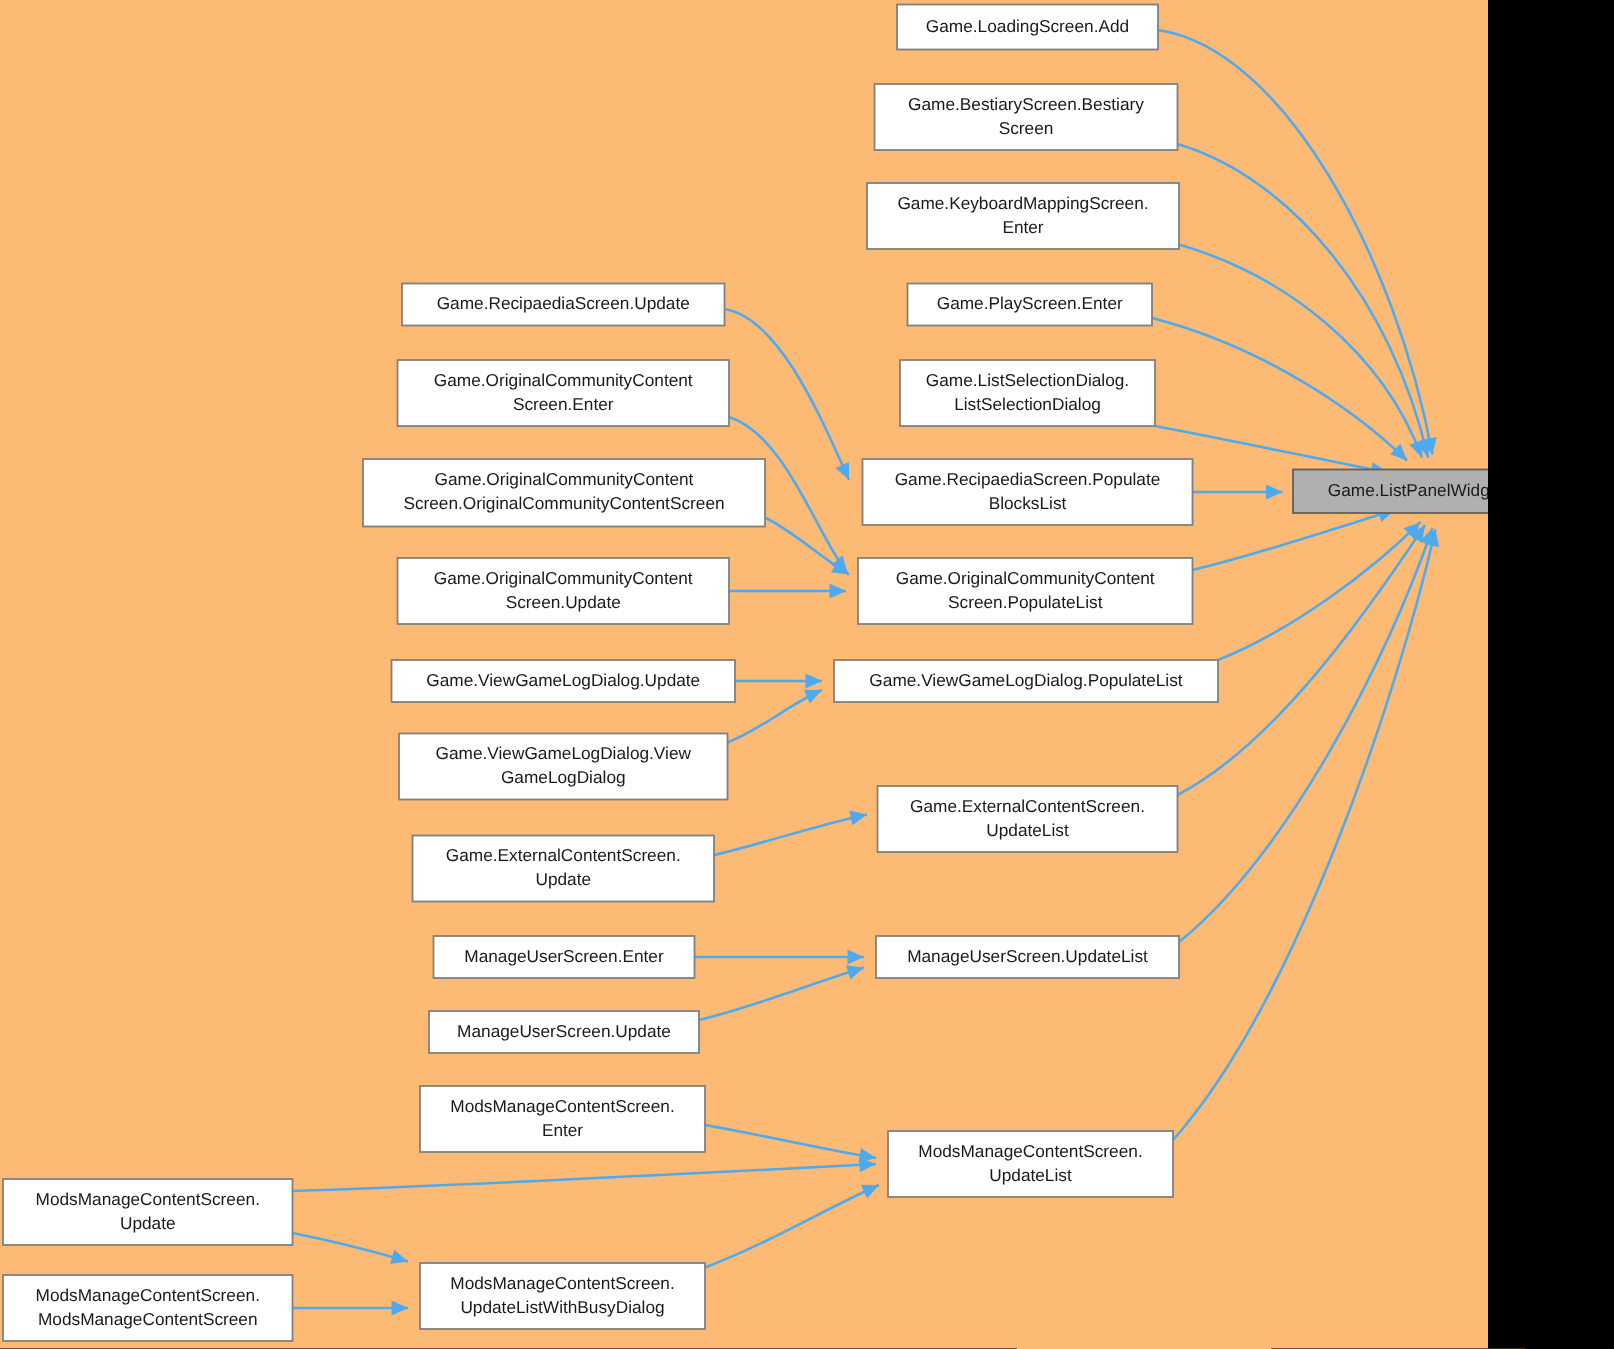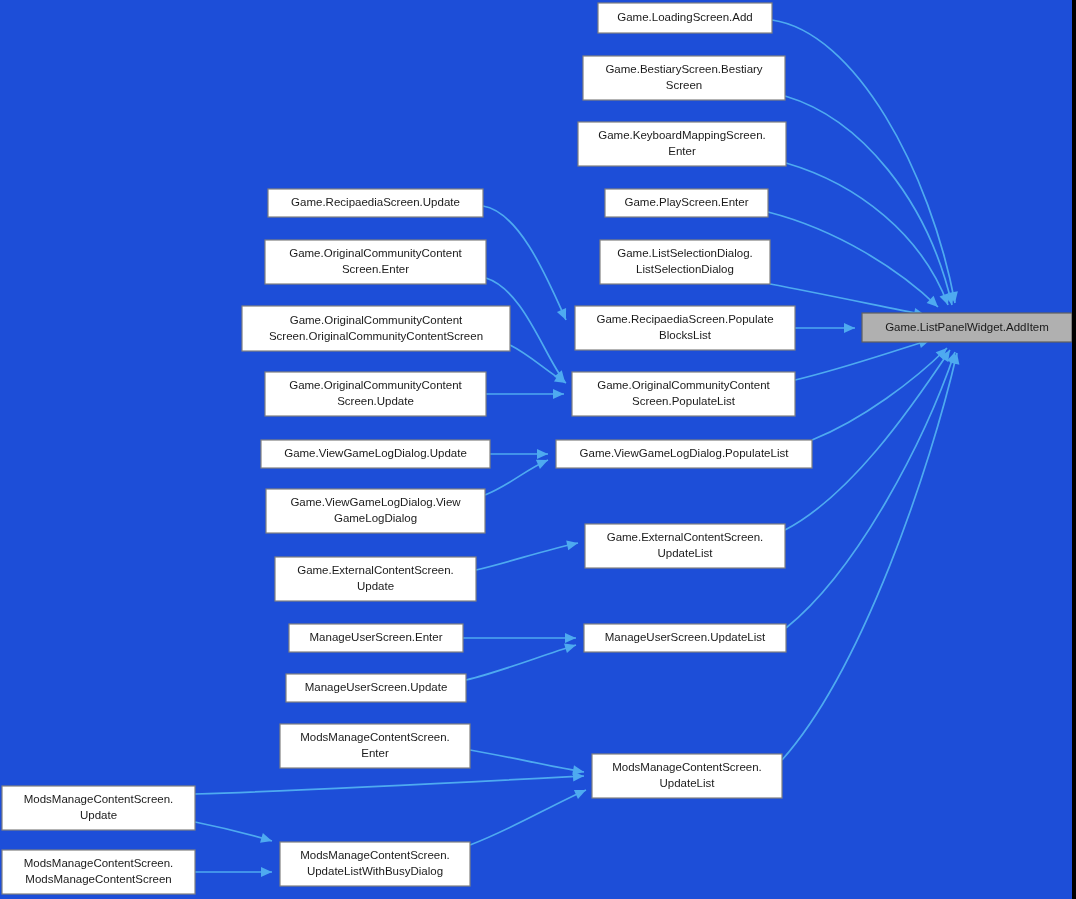--- a/index.html
+++ b/index.html
@@ -2,23 +2,23 @@
 <html><head>
 <meta charset="utf-8">
 <style>
   html, body {
     margin: 0;
     padding: 0;
     background: #000000;
   }
   #canvas-wrap {
     position: relative;
-    width: 1072px;
+    width: 992px;
     height: 899px;
-    background: #1d4ed8;
+    background: #fdba74;
     overflow: hidden;
     font-family: "Liberation Sans", sans-serif;
     text-decoration: underline;
   }
   svg.graph {
     position: absolute;
     top: 0;
     left: 0;
     width: 1076px;
     height: 899px;

